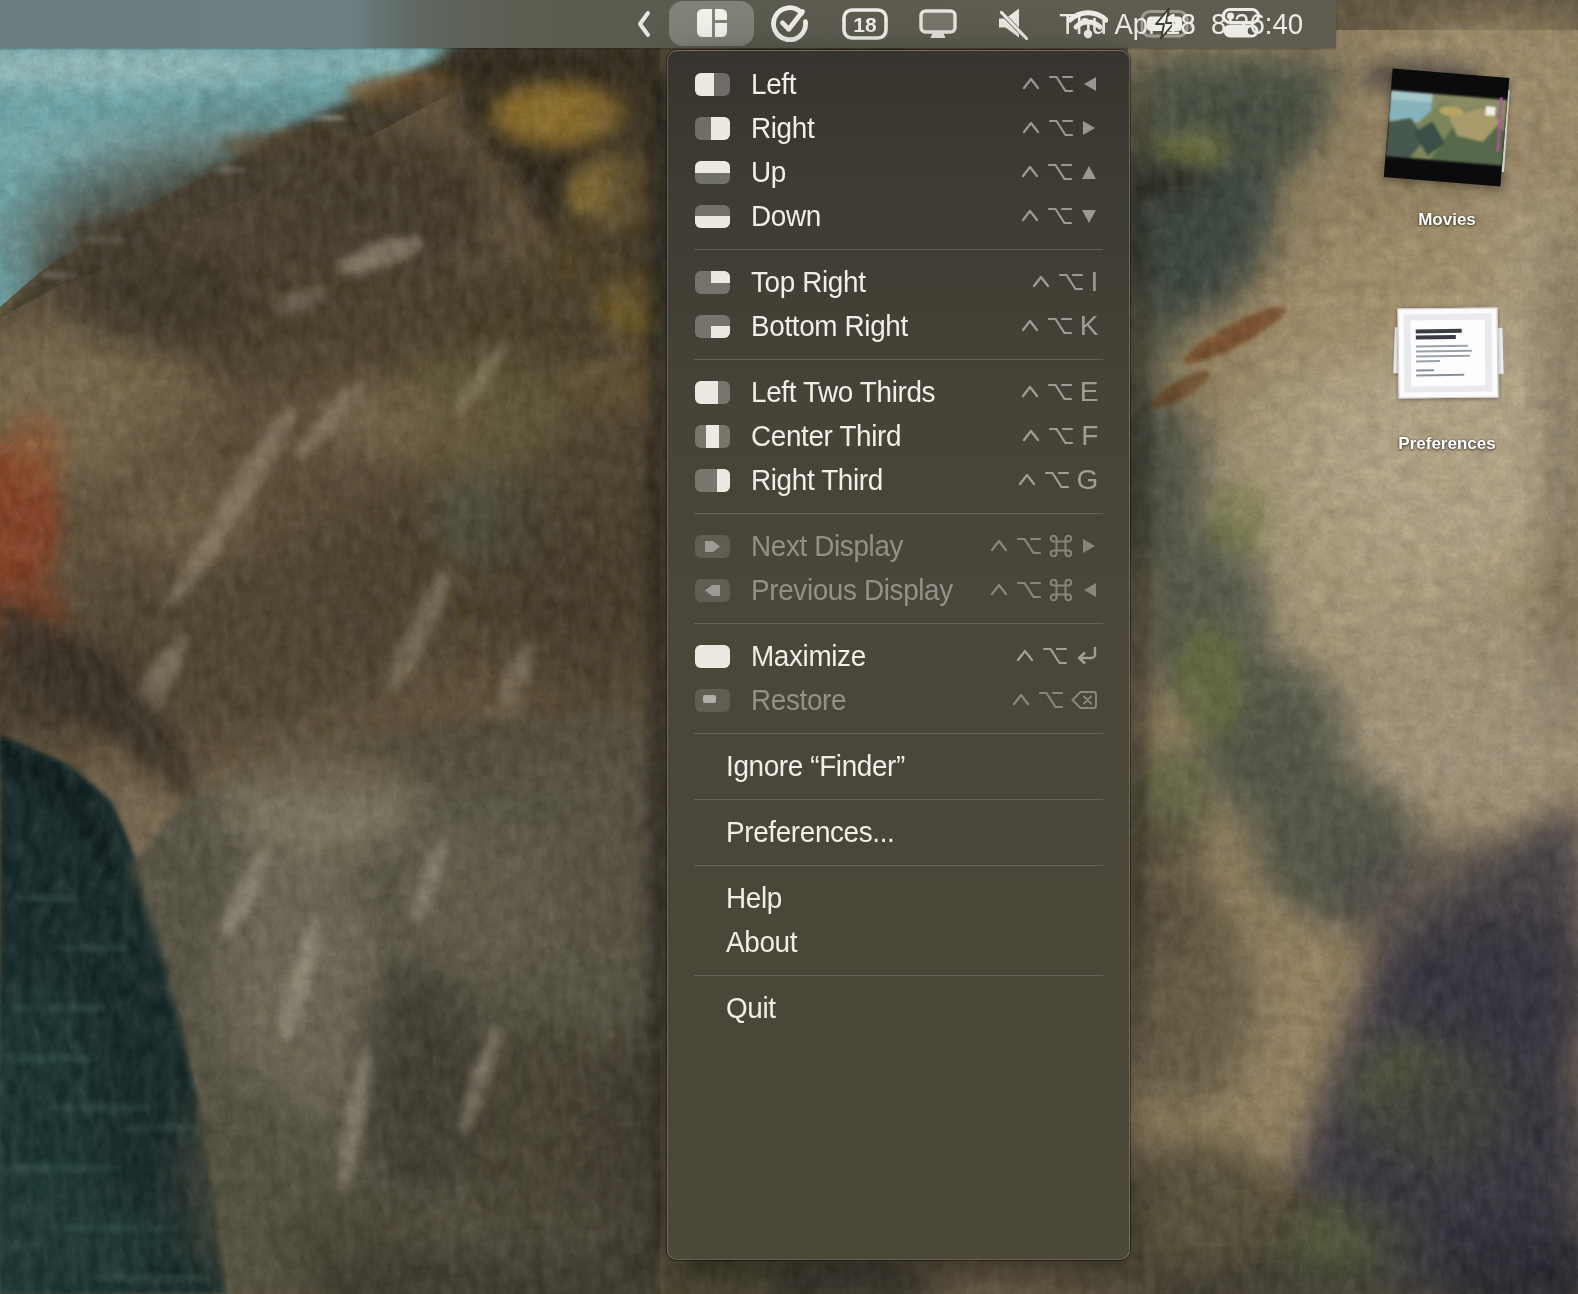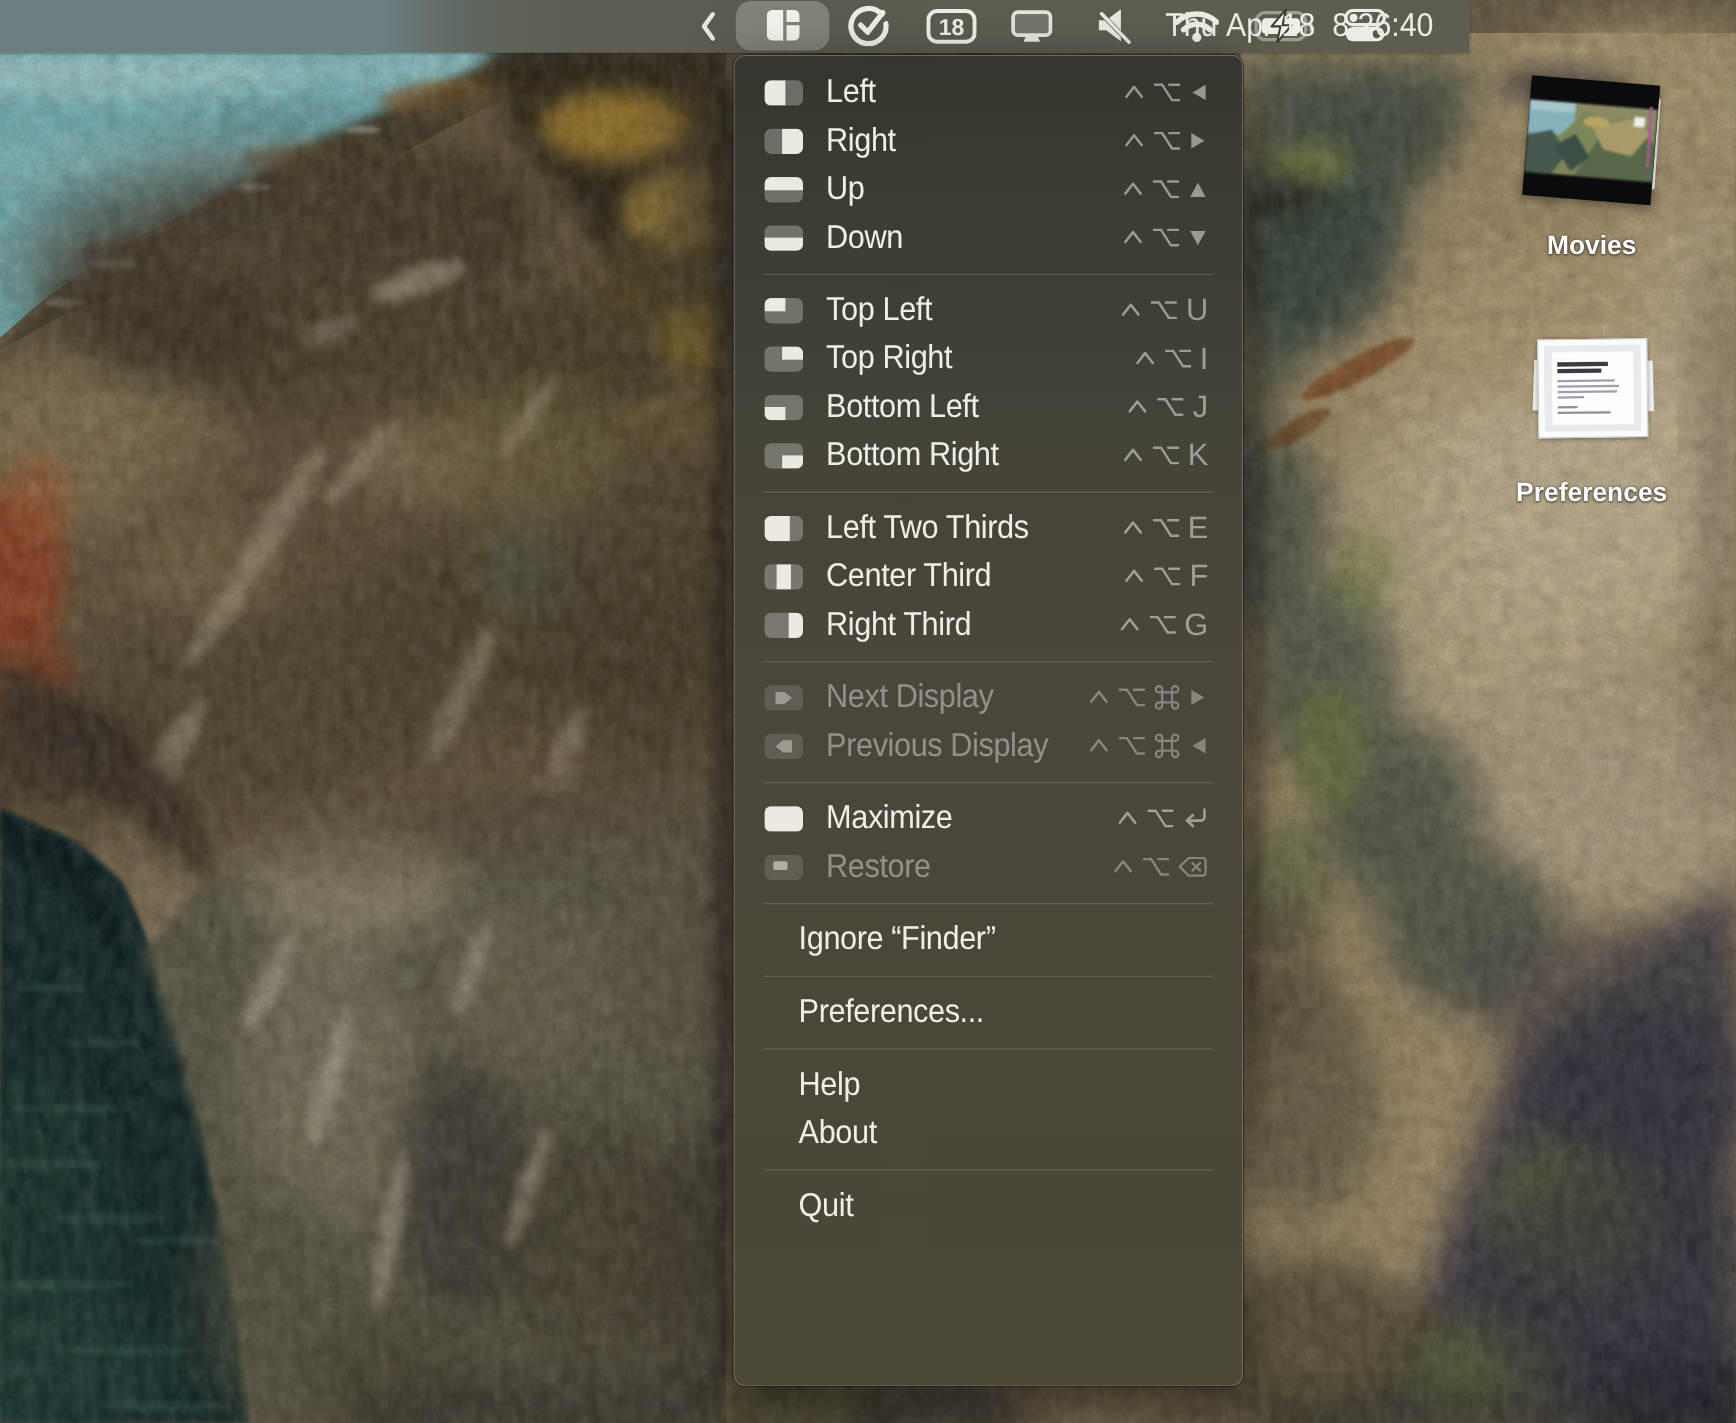--- a/index.html
+++ b/index.html
@@ -31,21 +31,21 @@
   .mi.dim { color:rgba(255,255,255,0.40); }
   .mi.dim .sc { color:rgba(255,255,255,0.34); }
   .mi.noic { padding-left:58px; } .lab2 { display:inline-block; transform:scaleX(0.93); transform-origin:left center; }
   .sep { height:1px; background:rgba(255,255,255,0.16); margin:11px 26px 10px 26px; }
 
   .ric { width:35px; height:23px; border-radius:6px; background:rgba(255,255,255,0.27); position:relative; overflow:hidden; flex:none; }
   .ric .w { position:absolute; background:#ece9e3; }
   .mi.dim .ric { background:rgba(255,255,255,0.13); }
 
   
-  .dlabel { position:absolute; color:#fff; font-weight:bold; font-size:24px; text-align:center;
+  .dlabel { position:absolute; color:#fff; font-weight:bold; font-size:17px; text-align:center;
     text-shadow:0 1px 3px rgba(0,0,0,0.65), 0 0 2px rgba(0,0,0,0.4); }
 </style>
 </head>
 <body>
 <div id="desktop">
 <svg id="wall" width="1578" height="1294" viewBox="0 0 1578 1294">
 <defs>
   <filter id="b30" x="-30%" y="-30%" width="160%" height="160%">
           <feGaussianBlur stdDeviation="30"></feGaussianBlur>
         </filter>
@@ -375,61 +375,31 @@
             <path d="M1,3 h6.5 l9,14 h6.5 M14,3 h9" fill="none" stroke="currentColor" stroke-width="2.2" stroke-linecap="round"></path>
           </svg>
           <svg width="18" height="17" viewBox="0 0 18 17">
             <path d="M2,2 L16,2 L9,15 Z" fill="currentColor"></path>
           </svg>
         </span>
       </div>
   <div class="sep"></div>
   <div class="mi">
         <span class="ric">
-          <span class="w" style="left:0;top:0;width:19px;height:12px;"></span>
-        </span>
-        <span class="lab">Top Left</span>
-        <span class="sc">
-          <svg width="20" height="18" viewBox="0 0 20 18">
-            <path d="M3,13 L10,4 L17,13" fill="none" stroke="currentColor" stroke-width="2.3" stroke-linecap="round" stroke-linejoin="round"></path>
-          </svg>
-          <svg width="24" height="20" viewBox="0 0 24 20">
-            <path d="M1,3 h6.5 l9,14 h6.5 M14,3 h9" fill="none" stroke="currentColor" stroke-width="2.2" stroke-linecap="round"></path>
-          </svg>
-          <span class="lt">U</span>
-        </span>
-      </div>
-  <div class="mi">
-        <span class="ric">
           <span class="w" style="right:0;top:0;width:19px;height:12px;"></span>
         </span>
         <span class="lab">Top Right</span>
         <span class="sc">
           <svg width="20" height="18" viewBox="0 0 20 18">
             <path d="M3,13 L10,4 L17,13" fill="none" stroke="currentColor" stroke-width="2.3" stroke-linecap="round" stroke-linejoin="round"></path>
           </svg>
           <svg width="24" height="20" viewBox="0 0 24 20">
             <path d="M1,3 h6.5 l9,14 h6.5 M14,3 h9" fill="none" stroke="currentColor" stroke-width="2.2" stroke-linecap="round"></path>
           </svg>
           <span class="lt">I</span>
-        </span>
-      </div>
-  <div class="mi">
-        <span class="ric">
-          <span class="w" style="left:0;bottom:0;width:19px;height:12px;"></span>
-        </span>
-        <span class="lab">Bottom Left</span>
-        <span class="sc">
-          <svg width="20" height="18" viewBox="0 0 20 18">
-            <path d="M3,13 L10,4 L17,13" fill="none" stroke="currentColor" stroke-width="2.3" stroke-linecap="round" stroke-linejoin="round"></path>
-          </svg>
-          <svg width="24" height="20" viewBox="0 0 24 20">
-            <path d="M1,3 h6.5 l9,14 h6.5 M14,3 h9" fill="none" stroke="currentColor" stroke-width="2.2" stroke-linecap="round"></path>
-          </svg>
-          <span class="lt">J</span>
         </span>
       </div>
   <div class="mi">
         <span class="ric">
           <span class="w" style="right:0;bottom:0;width:19px;height:12px;"></span>
         </span>
         <span class="lab">Bottom Right</span>
         <span class="sc">
           <svg width="20" height="18" viewBox="0 0 20 18">
             <path d="M3,13 L10,4 L17,13" fill="none" stroke="currentColor" stroke-width="2.3" stroke-linecap="round" stroke-linejoin="round"></path>

